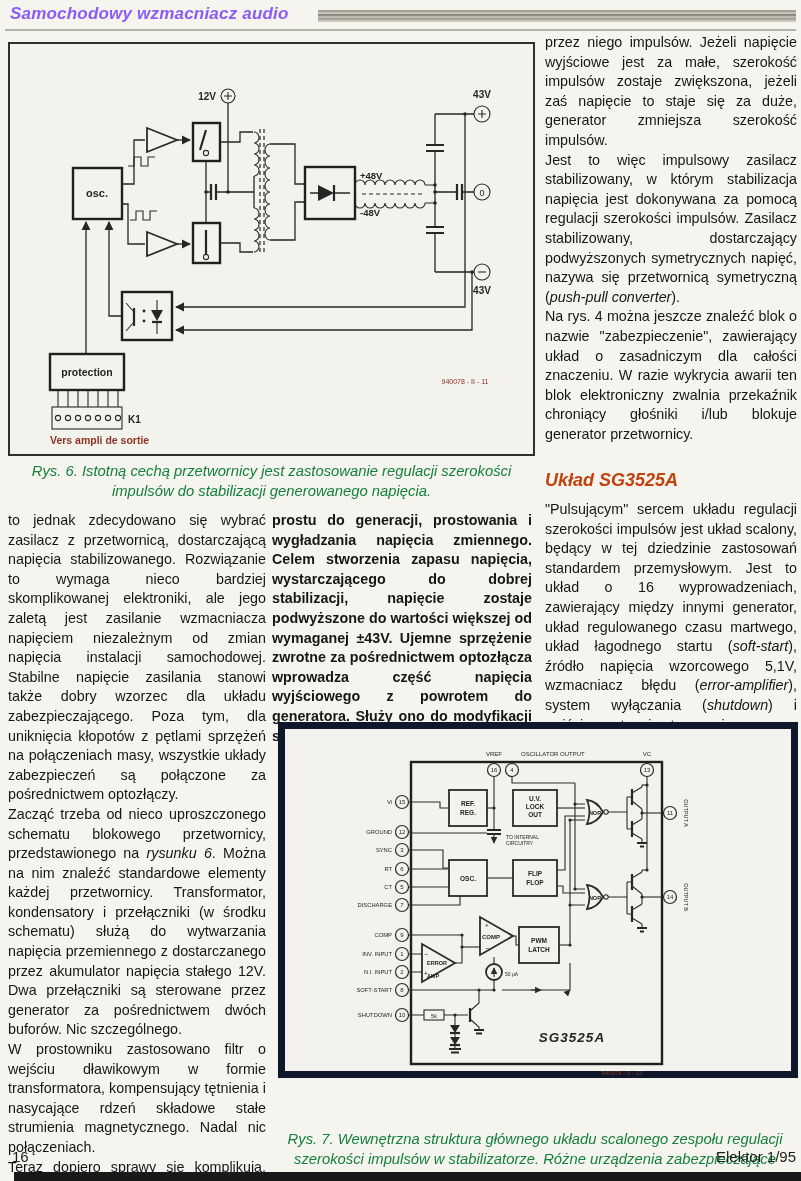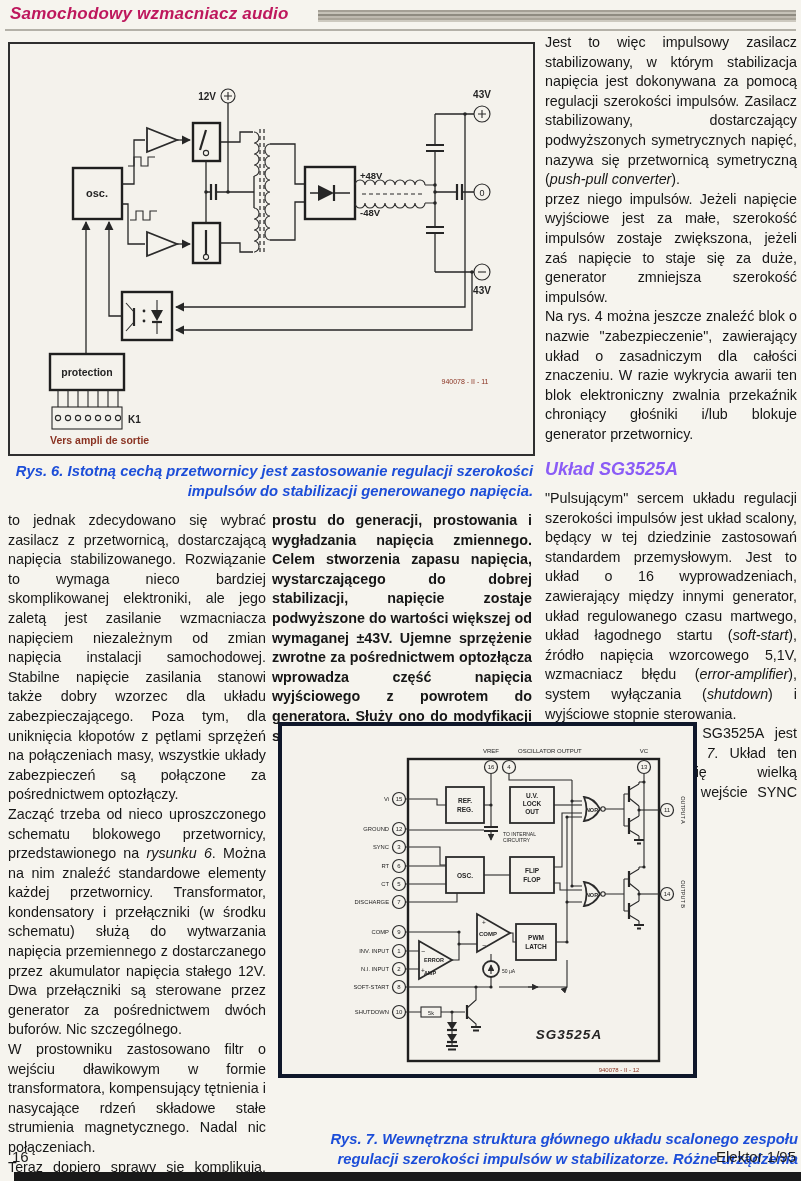--- a/index.html
+++ b/index.html
@@ -1,46 +1,46 @@
 <!DOCTYPE html>
 <html><head>
 <meta charset="utf-8">
 <style>
   html,body{margin:0;padding:0;background:#888;}
   .page{position:relative;width:801px;height:1181px;background:#f6f4ee;overflow:hidden;
         font-family:"Liberation Sans",sans-serif;color:#191919;}
   
-  .hdr-title{position:absolute;left:10px;top:4px;font-size:17px;font-weight:bold;font-style:italic;letter-spacing:.2px;color:#be185d;}
+  .hdr-title{position:absolute;left:10px;top:4px;font-size:17px;font-weight:bold;font-style:italic;letter-spacing:.2px;color:#8b5cf6;}
   .hdr-stripe{position:absolute;left:318px;top:10px;width:478px;height:12px;
       background:repeating-linear-gradient(180deg,#a49f95 0 2px,#c6c2b8 2px 4px,#8f8b81 4px 6px,#beb9af 6px 8px,#a9a499 8px 10px,#cdc9bf 10px 12px);}
   .hdr-rule{position:absolute;left:5px;top:29px;width:791px;height:2px;background:#b4b1a8;}
   
   .fig6{position:absolute;left:8px;top:42px;width:527px;height:414px;border:2px solid #2f2f2f;background:#f4f2ec;box-sizing:border-box;}
-  .fig7{position:absolute;left:278px;top:722px;width:419px;height:356px;border:4px solid #0f172a;background:#f4f2ec;box-sizing:border-box;}
+  .fig7{position:absolute;left:278px;top:722px;width:520px;height:356px;border:7px solid #0f172a;background:#f4f2ec;box-sizing:border-box;}
   svg{display:block;}
   svg text{font-family:"Liberation Sans",sans-serif;fill:#242424;}
   .w{stroke:#262626;stroke-width:1.3;fill:none;}
   .w2{stroke:#262626;stroke-width:2.2;fill:none;}
   .bx{stroke:#1f1f1f;stroke-width:2.4;fill:none;}
   .bx2{stroke:#2b2b2b;stroke-width:1.8;fill:none;}
   .thin{stroke:#2b2b2b;stroke-width:1.1;fill:none;}
   .dsh{stroke:#262626;stroke-width:1.2;fill:none;stroke-dasharray:4 3;}
   .nd{fill:#262626;}
   .blk{fill:#262626;}
   .pinc{stroke:#2b2b2b;stroke-width:1.2;fill:#f4f2ec;}
   .red{fill:#8a3322;}
   
-  .cap{position:absolute;font-size:14.8px;line-height:19.5px;font-weight:bold;font-style:italic;color:#1d4ed8;text-align:right;}
+  .cap{position:absolute;font-size:14.8px;line-height:19.5px;font-weight:normal;font-style:italic;color:#15803d;text-align:center;}
   .cap .rm{font-style:normal;}
   
   .col{position:absolute;font-size:14.3px;line-height:19.6px;text-align:justify;color:#161616;}
   .col p{margin:0;}
   .col .it{font-style:italic;}
   .col .bd{font-weight:normal;}
-  .col h2{font-size:18px;font-style:italic;font-weight:bold;margin:16px 0 9px 0;text-align:left;color:#8b5cf6;}
+  .col h2{font-size:18px;font-style:italic;font-weight:bold;margin:27px 0 9px 0;text-align:left;color:#c2410c;}
   
   .pgno{position:absolute;left:12px;top:1148px;font-size:15px;color:#1c1c1c;}
   .issue{position:absolute;right:5px;top:1148px;font-size:15px;color:#1c1c1c;}
   .botbar{position:absolute;left:14px;top:1172px;width:787px;height:9px;background:#191919;}
 </style>
 </head>
 <body>
 
 <div class="page">
 
@@ -178,22 +178,22 @@
         <text class="red" x="40" y="400" font-size="10.5" font-weight="bold">Vers ampli de sortie</text>
       </g>
 
       <text class="red" x="455" y="340" font-size="7" text-anchor="middle">940078 - II - 11</text>
     </svg>
   </div>
 
   <div class="cap" style="left:10px;top:462px;width:523px;"><span>Rys. 6. Istotną cechą przetwornicy jest zastosowanie regulacji szerokości impulsów do stabilizacji generowanego napięcia.</span></div>
 
   <div class="col" style="left:545px;top:33px;width:252px;">
+    <p><span>przez niego impulsów. Jeżeli napięcie wyjściowe jest za małe, szerokość impulsów zostaje zwiększona, jeżeli zaś napięcie to staje się za duże, generator zmniejsza szerokość impulsów.</span></p>
     <p><span>Jest to więc impulsowy zasilacz stabilizowany, w którym stabilizacja napięcia jest dokonywana za pomocą regulacji szerokości impulsów. Zasilacz stabilizowany, dostarczający podwyższonych symetrycznych napięć, nazywa się przetwornicą symetryczną (</span><span class="it">push-pull converter</span><span>).</span></p>
-    <p><span>przez niego impulsów. Jeżeli napięcie wyjściowe jest za małe, szerokość impulsów zostaje zwiększona, jeżeli zaś napięcie to staje się za duże, generator zmniejsza szerokość impulsów.</span></p>
     <p><span>Na rys. 4  można jeszcze znaleźć blok o nazwie "zabezpieczenie", zawierający układ o  zasadniczym dla całości znaczeniu. W razie wykrycia awarii ten blok elektroniczny zwalnia przekaźnik chroniący głośniki i/lub blokuje generator przetwornicy.</span></p>
     <h2>Układ SG3525A</h2>
     <p><span>"Pulsującym" sercem układu regulacji szerokości impulsów jest układ scalony, będący w  tej dziedzinie zastosowań standardem przemysłowym. Jest to układ o 16 wyprowadzeniach, zawierający między innymi generator, układ regulowanego czasu martwego, układ łagodnego startu (</span><span class="it">soft-start</span><span>), źródło napięcia wzorcowego 5,1V, wzmacniacz błędu (</span><span class="it">error-amplifier</span><span>), system wyłączania (</span><span class="it">shutdown</span><span>) i wyjściowe stopnie sterowania.</span></p>
     <p><span>Wewnętrzna struktura SG3525A jest pokazana na </span><span class="it bd">rysunku 7</span><span>. Układ ten charakteryzuje się wielką uniwersalnością. Jego wejście SYNC (końców-</span></p>
   </div>
 
   <div class="col" style="left:8px;top:511px;width:258px;">
     <p><span>to jednak zdecydowano się wybrać zasilacz z  przetwornicą, dostarczającą napięcia stabilizowanego. Rozwiązanie to wymaga nieco bardziej skomplikowanej elektroniki, ale jego zaletą jest zasilanie wzmacniacza napięciem niezależnym od zmian napięcia instalacji samochodowej. Stabilne napięcie zasilania stanowi także dobry wzorzec dla układu zabezpieczającego. Poza tym, dla uniknięcia kłopotów z  pętlami sprzężeń na połączeniach masy, wszystkie układy zabezpieczeń są połączone za pośrednictwem optozłączy.</span></p>
     <p><span>Zacząć trzeba od nieco uproszczonego schematu blokowego przetwornicy, przedstawionego na </span><span class="it bd">rysunku 6</span><span>. Można na nim znaleźć standardowe elementy każdej przetwornicy. Transformator, kondensatory i  przełączniki (w środku schematu) służą do wytwarzania napięcia przemiennego z  dostarczanego przez akumulator napięcia stałego 12V. Dwa przełączniki są sterowane przez generator za pośrednictwem dwóch buforów. Nic szczególnego.</span></p>
     <p><span>W prostowniku zastosowano filtr o  wejściu dławikowym w  formie transformatora, kompensujący tętnienia i  nasycające rdzeń składowe stałe strumienia magnetycznego. Nadal nic połączeniach.</span></p>

